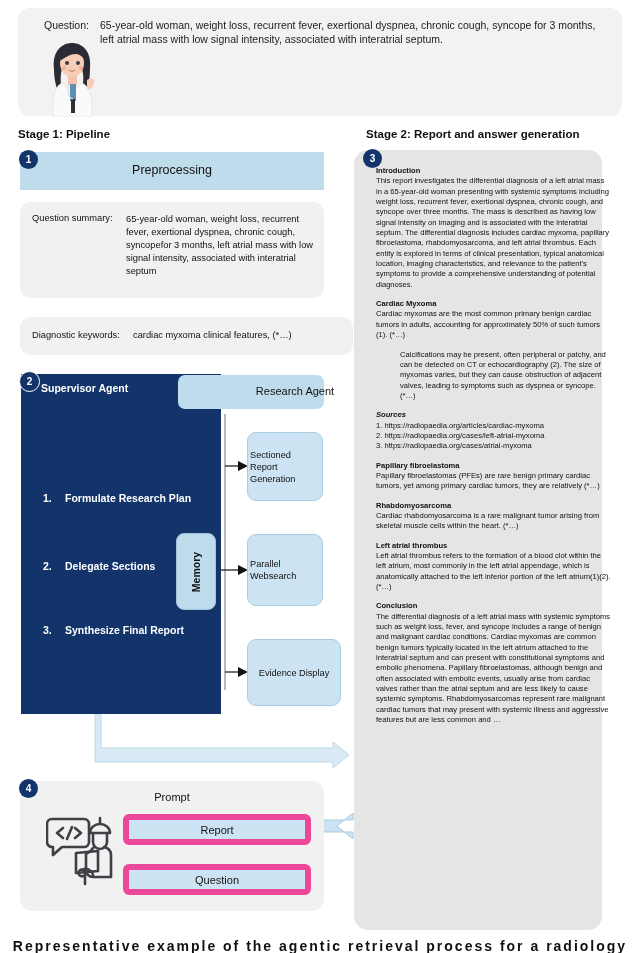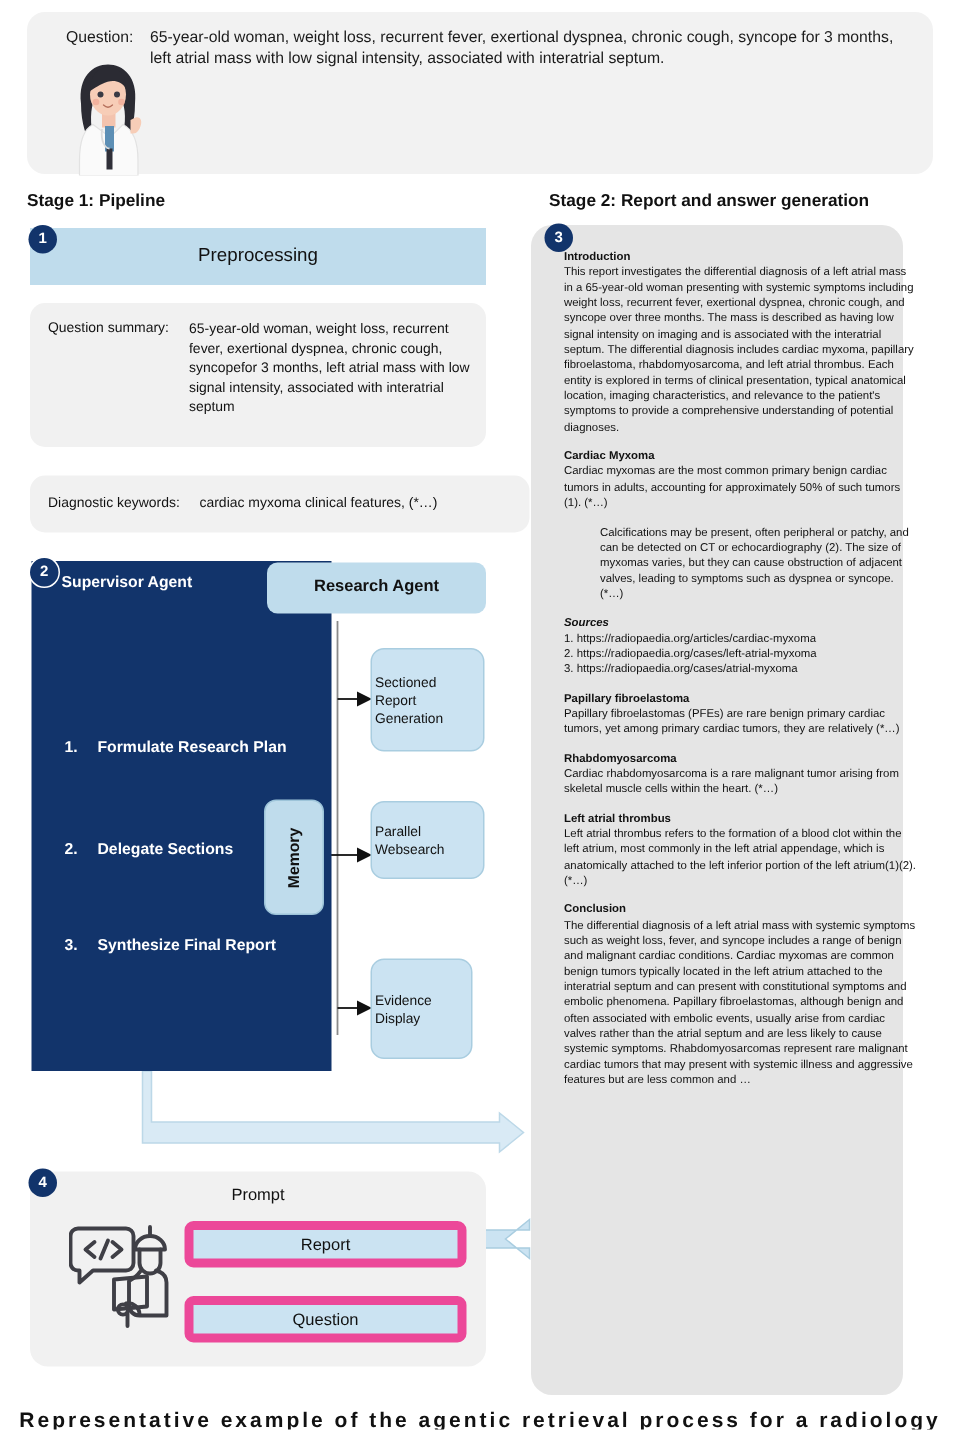--- a/index.html
+++ b/index.html
@@ -202,22 +202,23 @@
     height: 34px;
     background: #bfdcec;
     border-radius: 7px;
   }
   #research-agent-title {
     position: absolute;
     width: 100%;
     top: 10px;
     text-align: center;
     font-size: 11px;
-    font-weight: 700;
-    color: #111111;
+    font-weight: 400;
+    color: #111111;
+    margin-left: 44px;
   }
 
   
   #memory-box {
     position: absolute;
     left: 176px;
     top: 533px;
     width: 40px;
     height: 77px;
     background: #bfdcec;
@@ -247,22 +248,22 @@
     align-items: center;
     justify-content: center;
     text-align: left;
     font-size: 9.2px;
     line-height: 12px;
     font-weight: 400;
     color: #111111;
     padding: 2px;
   }
   #agent-box-sectioned { left: 247px; top: 432px; width: 76px; height: 69px; }
-  #agent-box-websearch { left: 247px; top: 534px; width: 76px; height: 52px; }
-  #agent-box-evidence  { left: 247px; top: 639px; width: 68px; height: 67px; }
+  #agent-box-websearch { left: 247px; top: 534px; width: 76px; height: 72px; }
+  #agent-box-evidence  { left: 247px; top: 639px; width: 94px; height: 67px; }
 
   
   #connectors {
     position: absolute;
     left: 0;
     top: 0;
     width: 640px;
     height: 953px;
     pointer-events: none;
   }

